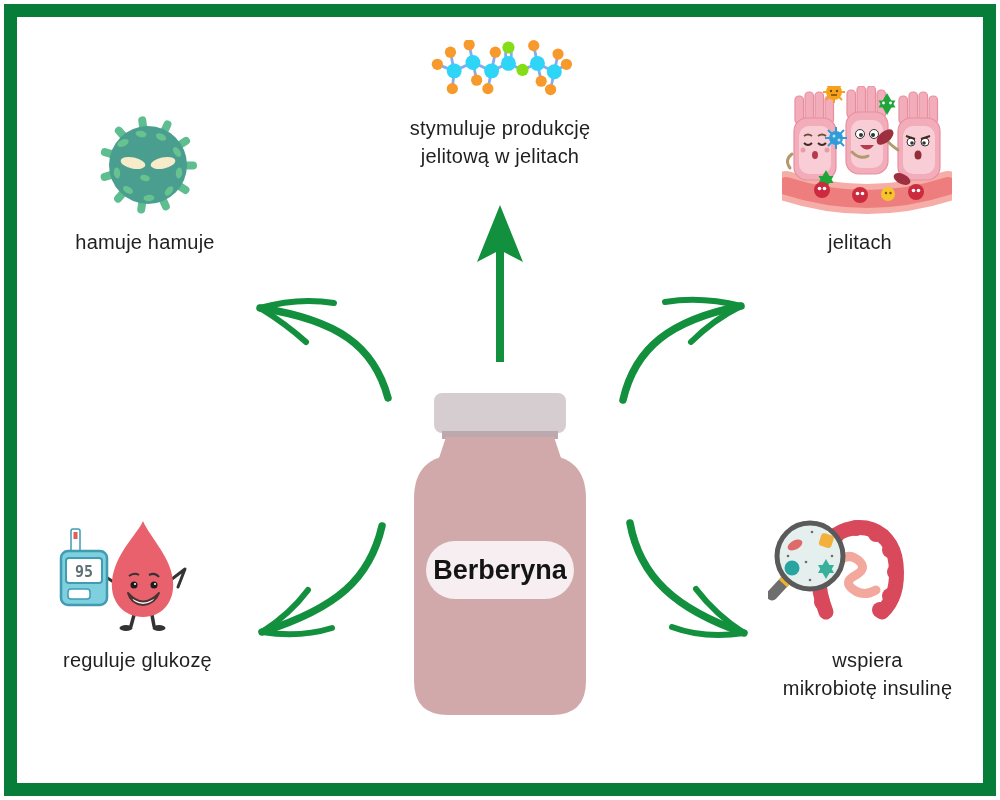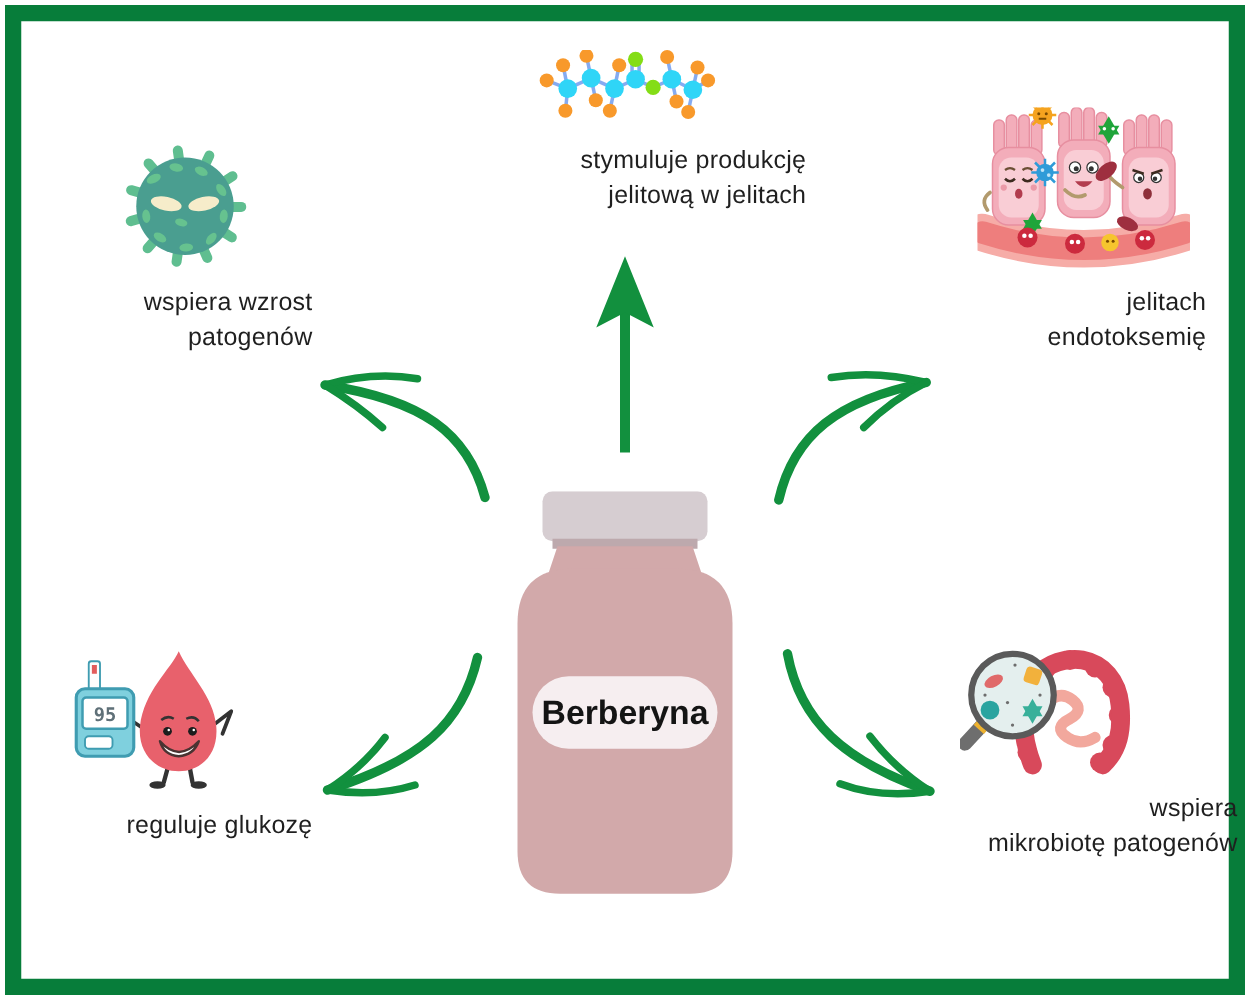--- a/index.html
+++ b/index.html
@@ -2,21 +2,21 @@
 <html><head>
 <meta charset="utf-8">
 <style>
   html,body{margin:0;padding:0;background:#ffffff;}
   .canvas{position:relative;width:1000px;height:800px;background:#ffffff;overflow:hidden;
           font-family:"Liberation Sans",sans-serif;}
   .frame{position:absolute;inset:4px;border:13px solid #077d3a;pointer-events:none;}
   .abs{position:absolute;}
   .benefit-text{position:absolute;text-align:center;font-size:20px;line-height:28px;
                 color:#1f1f1f;letter-spacing:.2px;}
-  .benefit-text span{display:block;text-align:right;}
+  .benefit-text span{display:block;}
   .bottle-label-text{font-weight:bold;}
   svg{display:block;}
 </style>
 </head>
 <body>
 
 <div class="canvas">
   <div class="frame"></div>
 
   <svg class="abs" style="left:410px;top:393px;" width="180" height="325" viewBox="0 0 180 325">
@@ -371,30 +371,28 @@
       </g>
     </g>
   </svg>
 
   <div class="benefit-text" style="left:355px;top:114px;width:290px;">
     <span>stymuluje produkcję</span>
     <span>jelitową w jelitach</span>
   </div>
 
   <div class="benefit-text" style="left:40px;top:228px;width:210px;">
-    <span>wspiera wzrost</span>
-    <span>patogenów</span>
+    <span>hamuje hamuje</span>
   </div>
 
   <div class="benefit-text" style="left:755px;top:228px;width:210px;">
     <span>jelitach</span>
-    <span>endotoksemię</span>
   </div>
 
   <div class="benefit-text" style="left:25px;top:646px;width:225px;">
     <span>reguluje glukozę</span>
   </div>
 
-  <div class="benefit-text" style="left:745px;top:633px;width:245px;">
+  <div class="benefit-text" style="left:745px;top:646px;width:245px;">
     <span>wspiera</span>
-    <span>mikrobiotę patogenów</span>
+    <span>mikrobiotę insulinę</span>
   </div>
 </div>
 
 </body></html>

